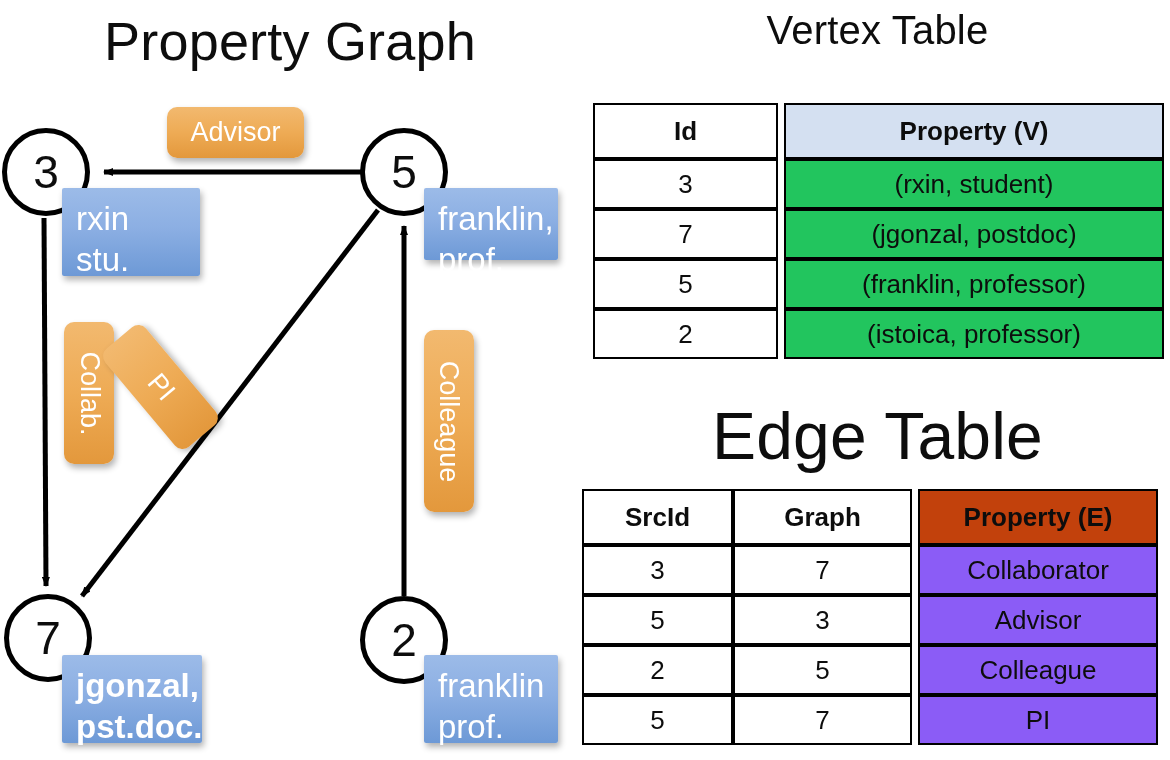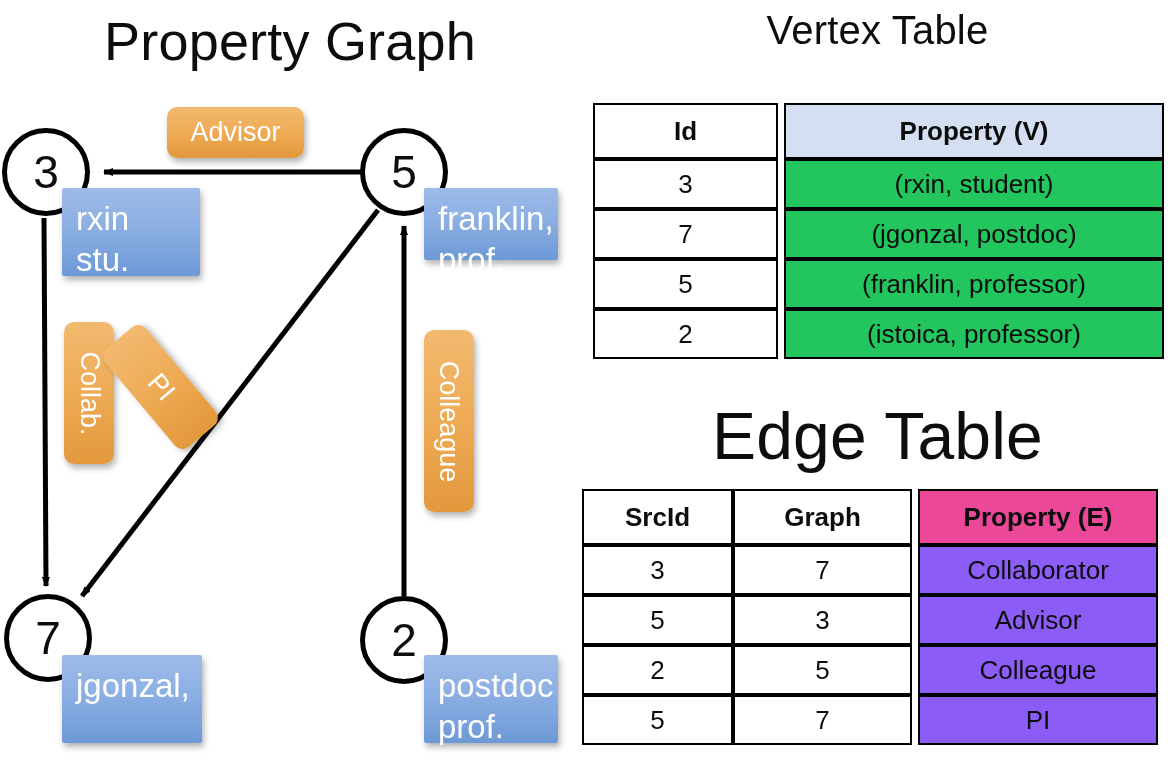--- a/index.html
+++ b/index.html
@@ -81,21 +81,21 @@
     box-shadow: 2px 4px 6px rgba(0,0,0,0.30);
     color: #ffffff;
     font-size: 33px;
     font-weight: 300;
     line-height: 1.25;
     padding: 10px 8px 10px 14px;
     box-sizing: border-box;
   }
   #prop-rxin     { left: 62px;  top: 188px; width: 138px; height: 88px; }
   #prop-franklin { left: 424px; top: 188px; width: 134px; height: 72px; }
-  #prop-jgonzal  { left: 62px;  top: 655px; width: 140px; height: 88px; }
+  #prop-jgonzal  { left: 62px;  top: 655px; width: 140px; height: 88px; font-weight: bold; }
   #prop-istoica  { left: 424px; top: 655px; width: 134px; height: 88px; }
 
   
   .edge-label {
     position: absolute;
     border-radius: 10px;
     background: linear-gradient(to bottom, #f2b96f 0%, #eeab55 50%, #e3983c 100%);
     box-shadow: 2px 4px 6px rgba(0,0,0,0.30);
     color: #ffffff;
     font-size: 27px;
@@ -168,21 +168,21 @@
   #vertex-table { left: 593px; top: 103px; }
   #vertex-table .col-id   { width: 181px; }
   #vertex-table .col-prop { width: 376px; background: #22c55e; }
   #vertex-table th.col-prop { background: #d4e0f1; text-align: center; }
 
   
   #edge-table { left: 574px; top: 489px; margin-left: 8px; }
   #edge-table .col-src { width: 147px; }
   #edge-table .col-dst { width: 175px; }
   #edge-table .col-prop { width: 236px; background: #8b5cf6; }
-  #edge-table th.col-prop { background: #ec4899; }
+  #edge-table th.col-prop { background: #c2410c; }
 </style>
 </head>
 <body>
 
 <div id="title-property-graph" class="section-title">Property Graph</div>
 
 <div id="graph-panel">
 
   <svg id="graph-edges" viewBox="0 0 580 760">
     <defs>
@@ -208,23 +208,24 @@
   <div class="prop-box" id="prop-rxin">
     <div>rxin</div>
     <div>stu.</div>
   </div>
   <div class="prop-box" id="prop-franklin">
     <div>franklin,</div>
     <div>prof.</div>
   </div>
   <div class="prop-box" id="prop-jgonzal">
     <div>jgonzal,</div>
+    <div>pst.doc.</div>
   </div>
   <div class="prop-box" id="prop-istoica">
-    <div>postdoc</div>
+    <div>franklin</div>
     <div>prof.</div>
   </div>
 
   <div class="edge-label" id="label-advisor">
     <span class="htext">Advisor</span>
   </div>
   <div class="edge-label" id="label-collab">
     <span class="vtext">Collab.</span>
   </div>
   <div class="edge-label" id="label-pi">

